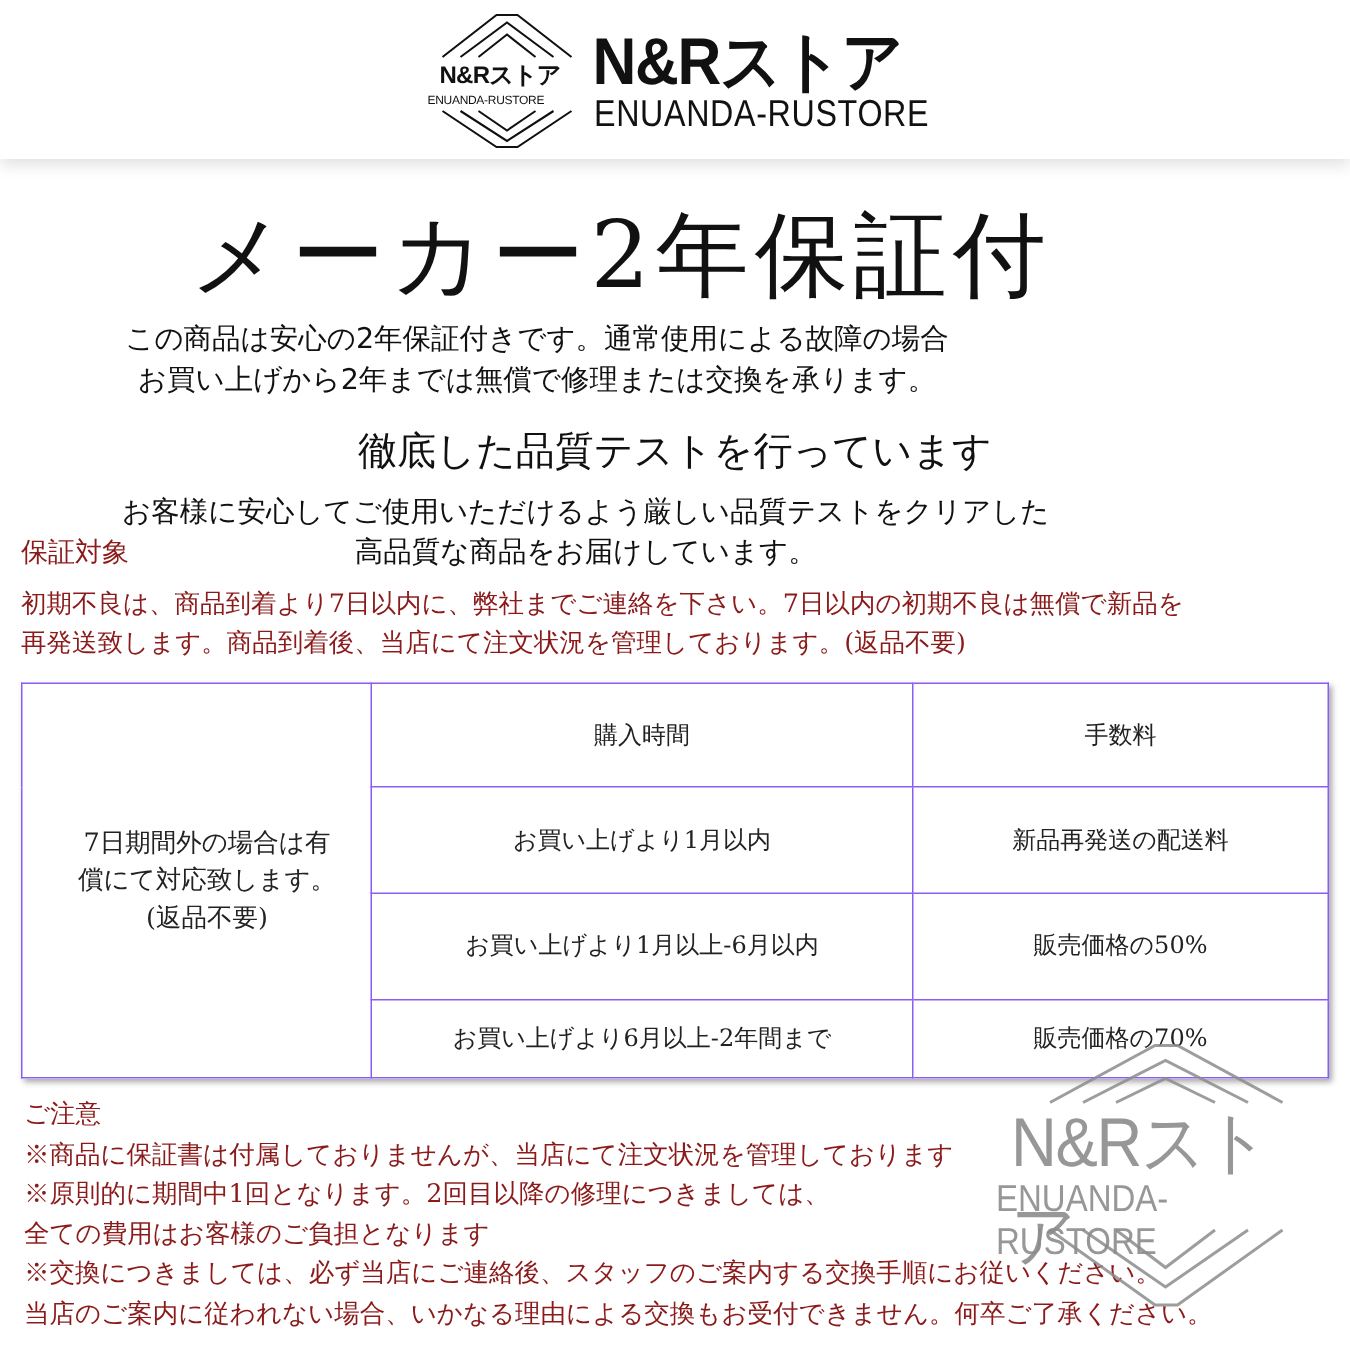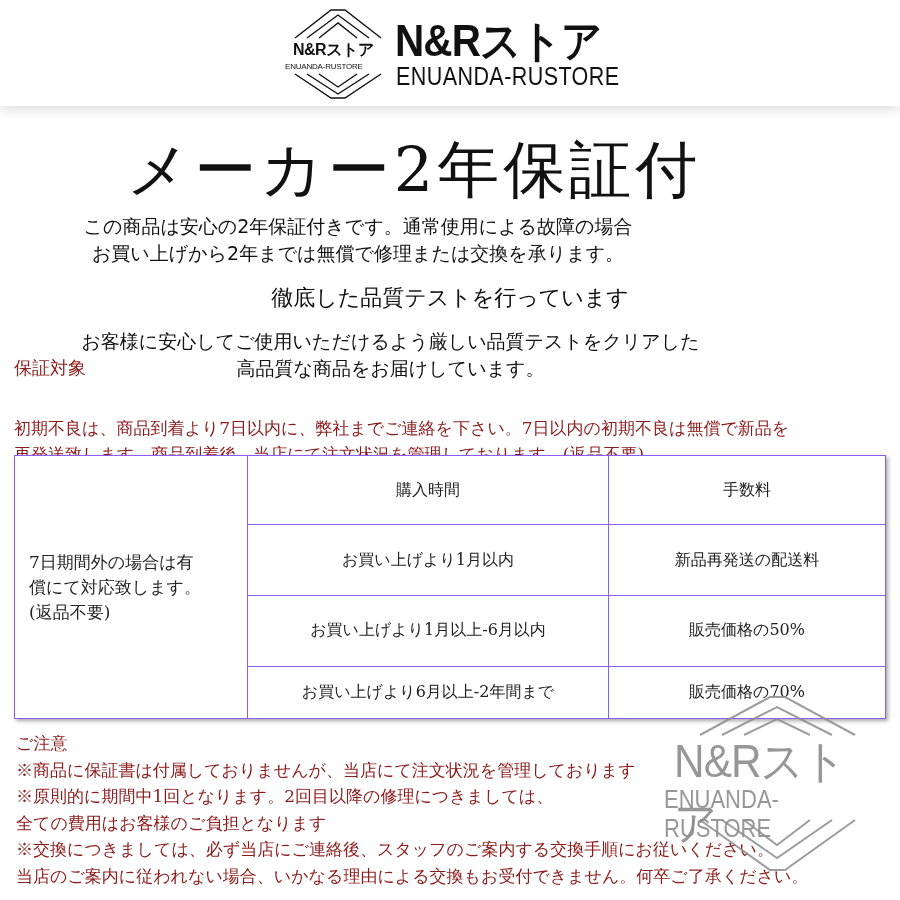--- a/index.html
+++ b/index.html
@@ -33,46 +33,46 @@
   .main-title {
     position: absolute; left: 0; width: 828px; top: 128px; text-align: center;
     font-size: 62px; font-family: "DejaVu Serif", serif; letter-spacing: 4px; color:#111;
   }
   .intro {
     position: absolute; left: 0; width: 716px; top: 213px; text-align: center;
     font-size: 19px; line-height: 27px; color: #111;
   }
   .sub-title {
     position: absolute; left: 0; width: 900px; top: 283px; text-align: center;
-    font-size: 22px; color: #111;
+    font-size: 26px; color: #111;
   }
   .quality {
     position: absolute; left: 0; width: 781px; top: 328px; text-align: center;
     font-size: 19px; line-height: 27px; color: #111;
   }
   .red { color: #8b1a1a; }
   .section-label {
     position: absolute; left: 14px; top: 356px; font-size: 18px;
   }
   .initial-defect {
     position: absolute; left: 14px; top: 390px; width: 880px;
-    font-size: 17px; line-height: 26px; font-family: "DejaVu Serif", serif; margin-top: 25px;
+    font-size: 17px; line-height: 26px; font-family: "DejaVu Serif", serif;
   }
   .table-wrap {
     position: absolute; left: 14px; top: 455px; width: 872px; height: 264px;
     box-shadow: 2px 2px 4px rgba(0,0,0,0.35);
   }
   table {
     border-collapse: collapse; width: 872px; height: 264px; background: #fff;
     font-family: "DejaVu Serif", serif; font-size: 16px; color: #222;
   }
   td {
     border: 1px solid #8b5cf6; text-align: center; vertical-align: middle; padding: 0;
   }
-  td.left-cell { width: 218px; text-align: left; padding-left: 14px; font-size: 17px; line-height: 25px; }
+  td.left-cell { width: 218px; text-align: center; padding-left: 14px; font-size: 17px; line-height: 25px; }
   td.col-time { width: 360px; }
   .notes {
     position: absolute; left: 16px; top: 730px; width: 880px;
     font-size: 17px; line-height: 26.5px; font-family: "DejaVu Serif", serif;
   }
   .watermark {
     position: absolute; left: 660px; top: 695px; width: 235px; height: 190px;
     pointer-events: none; z-index: 3;
   }
   .wm-name {

